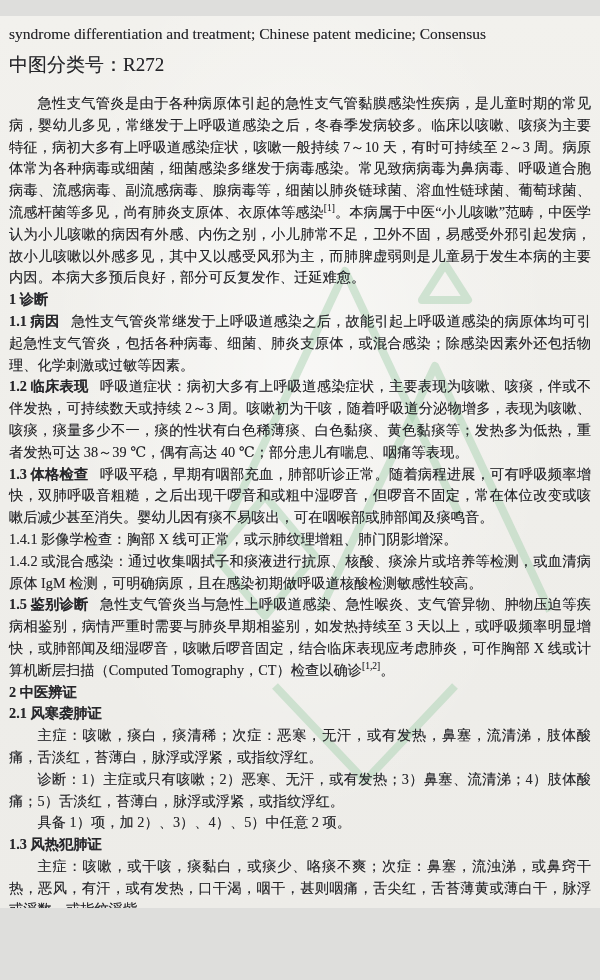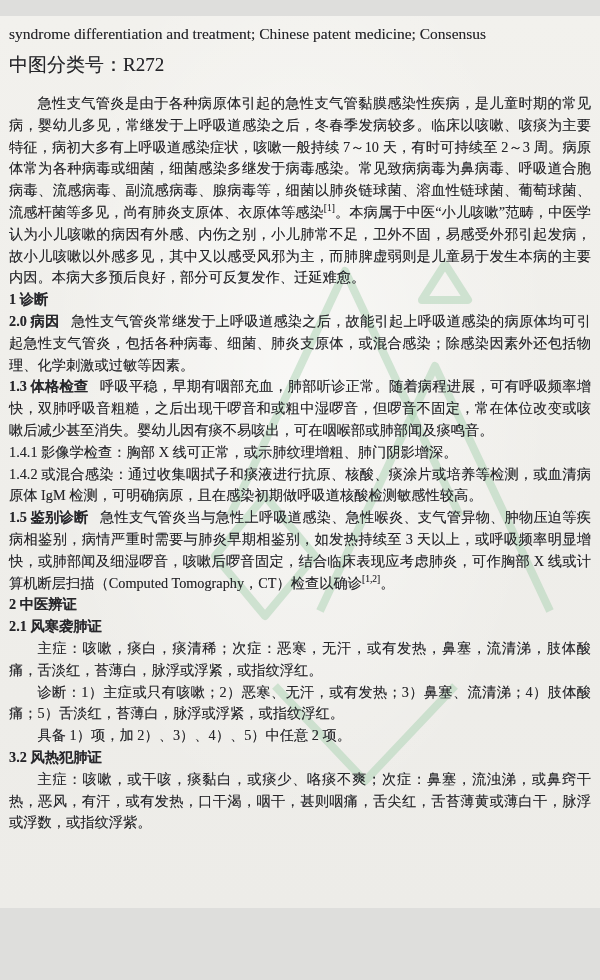--- a/index.html
+++ b/index.html
@@ -56,28 +56,29 @@
 
   <div class="textcol">
 
     <div class="kw">syndrome differentiation and treatment; Chinese patent medicine; Consensus</div>
 
     <div class="clc"><span>中图分类号：</span><span>R272</span></div>
 
     <div>
         <div class="p supify indent">急性支气管炎是由于各种病原体引起的急性支气管黏膜感染性疾病，是儿童时期的常见病，婴幼儿多见，常继发于上呼吸道感染之后，冬春季发病较多。临床以咳嗽、咳痰为主要特征，病初大多有上呼吸道感染症状，咳嗽一般持续 7～10 天，有时可持续至 2～3 周。病原体常为各种病毒或细菌，细菌感染多继发于病毒感染。常见致病病毒为鼻病毒、呼吸道合胞病毒、流感病毒、副流感病毒、腺病毒等，细菌以肺炎链球菌、溶血性链球菌、葡萄球菌、流感杆菌等多见，尚有肺炎支原体、衣原体等感染<sup>[1]</sup>。本病属于中医“小儿咳嗽”范畴，中医学认为小儿咳嗽的病因有外感、内伤之别，小儿肺常不足，卫外不固，易感受外邪引起发病，故小儿咳嗽以外感多见，其中又以感受风邪为主，而肺脾虚弱则是儿童易于发生本病的主要内因。本病大多预后良好，部分可反复发作、迁延难愈。</div>
         <div class="h">1 诊断</div>
-        <div class="p labeled"><b>2.0 病因</b><span class="supify">急性支气管炎常继发于上呼吸道感染之后，故能引起上呼吸道感染的病原体均可引起急性支气管炎，包括各种病毒、细菌、肺炎支原体，或混合感染；除感染因素外还包括物理、化学刺激或过敏等因素。</span></div>
+        <div class="p labeled"><b>1.1 病因</b><span class="supify">急性支气管炎常继发于上呼吸道感染之后，故能引起上呼吸道感染的病原体均可引起急性支气管炎，包括各种病毒、细菌、肺炎支原体，或混合感染；除感染因素外还包括物理、化学刺激或过敏等因素。</span></div>
+        <div class="p labeled"><b>1.2 临床表现</b><span class="supify">呼吸道症状：病初大多有上呼吸道感染症状，主要表现为咳嗽、咳痰，伴或不伴发热，可持续数天或持续 2～3 周。咳嗽初为干咳，随着呼吸道分泌物增多，表现为咳嗽、咳痰，痰量多少不一，痰的性状有白色稀薄痰、白色黏痰、黄色黏痰等；发热多为低热，重者发热可达 38～39 ℃，偶有高达 40 ℃；部分患儿有喘息、咽痛等表现。</span></div>
         <div class="p labeled"><b>1.3 体格检查</b><span class="supify">呼吸平稳，早期有咽部充血，肺部听诊正常。随着病程进展，可有呼吸频率增快，双肺呼吸音粗糙，之后出现干啰音和或粗中湿啰音，但啰音不固定，常在体位改变或咳嗽后减少甚至消失。婴幼儿因有痰不易咳出，可在咽喉部或肺部闻及痰鸣音。</span></div>
         <div class="p supify">1.4.1 影像学检查：胸部 X 线可正常，或示肺纹理增粗、肺门阴影增深。</div>
         <div class="p supify">1.4.2 或混合感染：通过收集咽拭子和痰液进行抗原、核酸、痰涂片或培养等检测，或血清病原体 IgM 检测，可明确病原，且在感染初期做呼吸道核酸检测敏感性较高。</div>
         <div class="p labeled"><b>1.5 鉴别诊断</b><span class="supify">急性支气管炎当与急性上呼吸道感染、急性喉炎、支气管异物、肿物压迫等疾病相鉴别，病情严重时需要与肺炎早期相鉴别，如发热持续至 3 天以上，或呼吸频率明显增快，或肺部闻及细湿啰音，咳嗽后啰音固定，结合临床表现应考虑肺炎，可作胸部 X 线或计算机断层扫描（Computed Tomography，CT）检查以确诊<sup>[1,2]</sup>。</span></div>
         <div class="h">2 中医辨证</div>
         <div class="h">2.1 风寒袭肺证</div>
         <div class="p supify indent">主症：咳嗽，痰白，痰清稀；次症：恶寒，无汗，或有发热，鼻塞，流清涕，肢体酸痛，舌淡红，苔薄白，脉浮或浮紧，或指纹浮红。</div>
         <div class="p supify indent">诊断：1）主症或只有咳嗽；2）恶寒、无汗，或有发热；3）鼻塞、流清涕；4）肢体酸痛；5）舌淡红，苔薄白，脉浮或浮紧，或指纹浮红。</div>
         <div class="p supify indent">具备 1）项，加 2）、3）、4）、5）中任意 2 项。</div>
-        <div class="h">3.2 风热犯肺证</div>
+        <div class="h">1.3 风热犯肺证</div>
         <div class="p supify indent">主症：咳嗽，或干咳，痰黏白，或痰少、咯痰不爽；次症：鼻塞，流浊涕，或鼻窍干热，恶风，有汗，或有发热，口干渴，咽干，甚则咽痛，舌尖红，舌苔薄黄或薄白干，脉浮或浮数，或指纹浮紫。</div>
       </div>
 
   </div>
 </div>
 
 </body></html>

